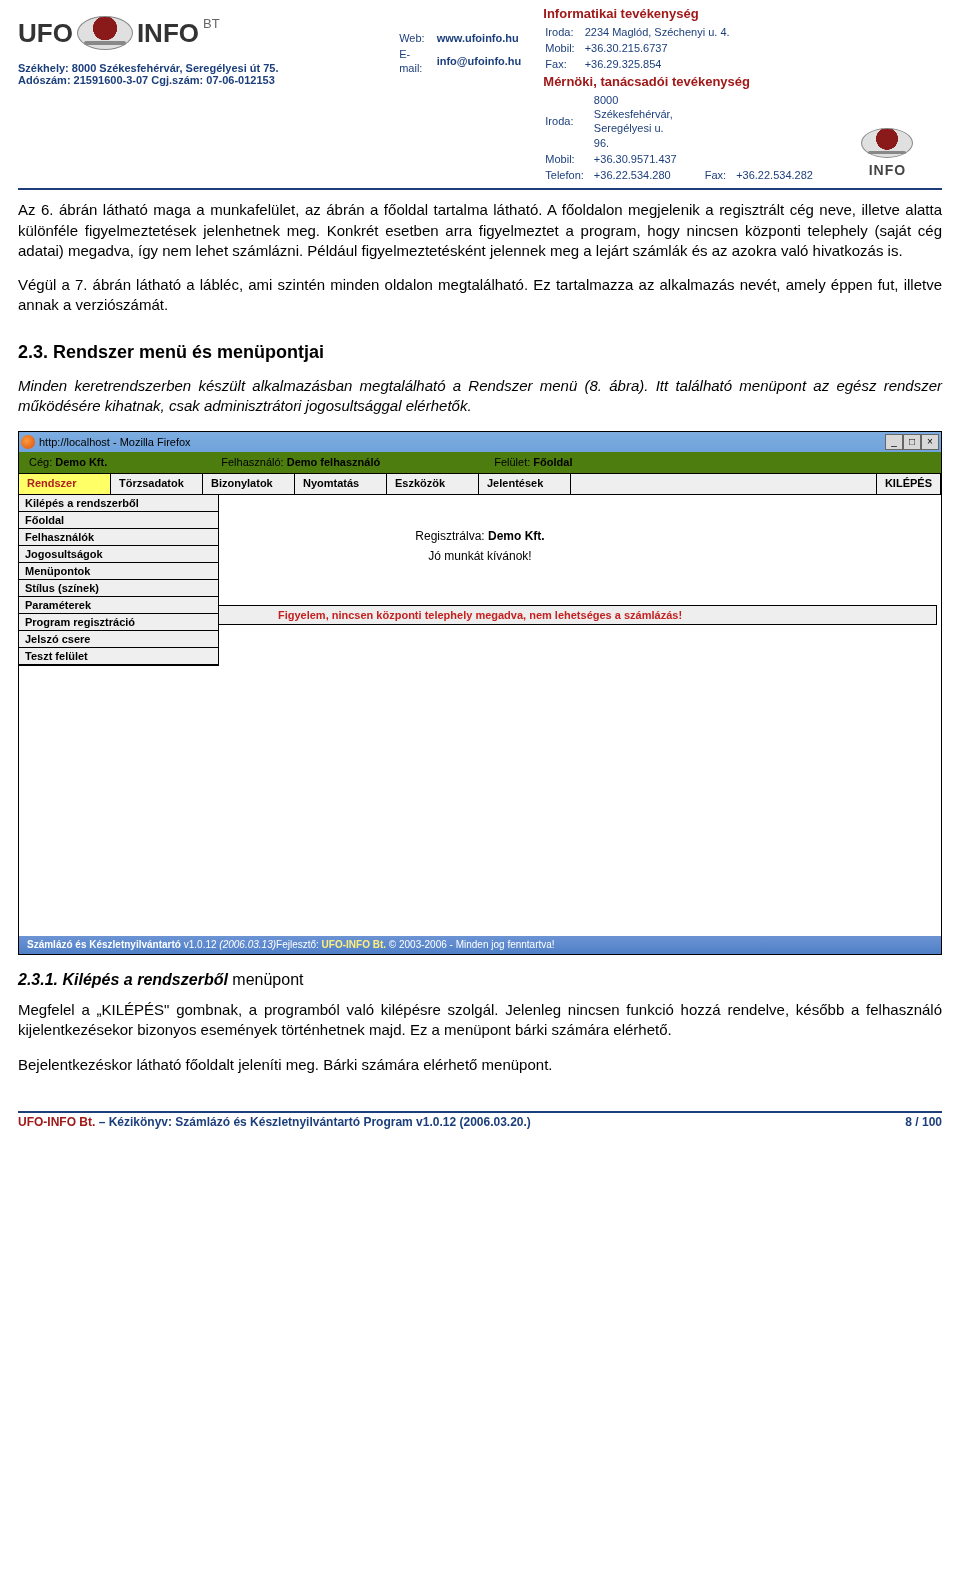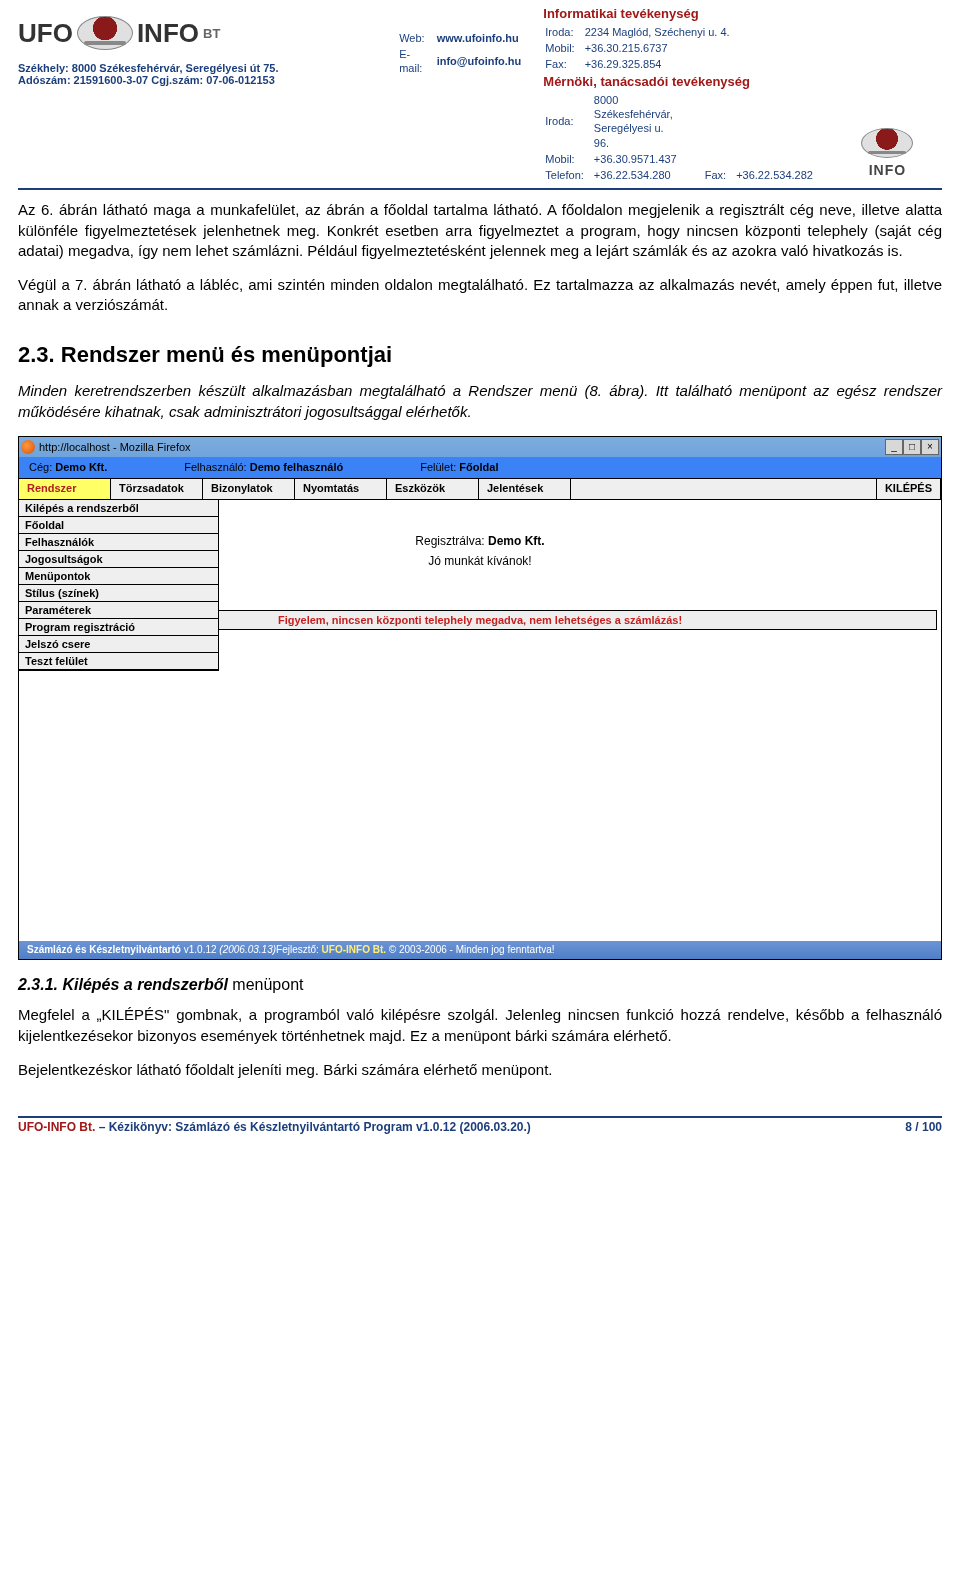--- a/index.html
+++ b/index.html
@@ -19,21 +19,21 @@
   .logo-ufo { font-family: Arial, sans-serif; font-weight: 900; font-size: 26px; color: #333; letter-spacing: 0; }
   .disk {
     width: 56px; height: 34px; border-radius: 50%; background: radial-gradient(circle at 50% 35%, #8a1a1a 35%, #e0e0e0 36%);
     display: inline-flex; align-items: center; justify-content: center; margin: 0 4px; border: 1px solid #888;
     position: relative;
   }
   .disk::after{
     content:""; position:absolute; bottom:4px; left:6px; right:6px; height:4px; border-radius:2px; background:#888;
   }
   .logo-info { font-family: Arial, sans-serif; font-weight: 900; font-size: 26px; color: #333; }
-  .logo-bt { font-family: Arial, sans-serif; font-weight: 700; font-size: 13px; color: #666; margin-left:4px; align-self:flex-start; margin-top:20px;}
+  .logo-bt { font-family: Arial, sans-serif; font-weight: 400; font-size: 13px; color: #666; margin-left:4px; align-self:flex-start; margin-top:10px;}
   .small-line { font-size: 11px; font-weight: bold; color: #1c3f7c; margin-top: 2px; }
   .reg-line { font-size: 11px; font-weight: bold; color: #1c3f7c; }
   .contact-block { font-size: 11px; color: #1c3f7c; line-height: 1.25; margin-top:24px; }
   .contact-block td { padding-right: 10px; }
   .contact-block .label { font-weight: normal; }
   .contact-block .val { font-weight: bold; }
 
   .header-mid { font-size: 11px; line-height: 1.3; color: #1c3f7c; width:320px; }
   .section-title { color: #a01818; font-weight: bold; font-size: 13px; }
   .header-mid table td { padding-right: 8px; }
@@ -47,41 +47,41 @@
   }
   .disk-sm::after{ content:""; position:absolute; bottom:3px; left:6px; right:6px; height:3px; border-radius:2px; background:#888; }
   .info-word { font-family: Arial; font-weight:900; font-size:14px; color:#444; letter-spacing:1px;}
 
   hr.hrule { border: none; border-top: 2px solid #1c3f7c; margin-top: 4px; }
 
   
   .body-text { font-family: Verdana, sans-serif; font-size: 15px; line-height: 1.35; text-align: justify; margin-top: 10px; }
   .body-text p { margin-bottom: 14px; }
   .italic { font-style: italic; }
-  .h2 { font-family: Verdana, sans-serif; font-size: 22px; font-weight: bold; margin: 24px 0 12px 0; }
+  .h2 { font-family: Verdana, sans-serif; font-size: 18px; font-weight: bold; margin: 24px 0 12px 0; }
   .h3 { font-size: 16px; font-weight: bold; font-style: italic; margin: 14px 0 10px 0; }
   .h3 .nonit { font-style: normal; font-weight: normal; }
 
   
   .screenshot {
     border: 1px solid #000; margin-top: 6px; background:#fff; font-family: Tahoma, sans-serif; font-size: 11px;
     position: relative; height: 524px;
   }
   .titlebar {
     background: linear-gradient(#7dade0,#6fa3db);
     height: 20px; display:flex; align-items:center; justify-content:space-between; padding:0 2px;
     font-size:11px; color:#000;
   }
   .titlebar-left { display:flex; align-items:center; gap:4px; }
   .ff-ico { width:14px; height:14px; border-radius:50%; background: radial-gradient(circle at 40% 40%, #ff9a3b, #d84e10); }
   .win-btns { display:flex; gap:0;}
   .win-btn { width:18px; height:16px; border:1px solid #666; background:#d8d8d8; display:inline-flex; align-items:center; justify-content:center; font-size:10px; font-family:Arial;}
   .statusbar {
     height: 22px; border-bottom: 1px solid #000; display:flex; align-items:center; padding: 0 10px;
-    background: #3b82f6; font-size:11px; justify-content: flex-start; gap: 77px;
+    background: #4d7c0f; font-size:11px; justify-content: flex-start; gap: 114px;
   }
   .menubar {
     height: 21px; border-bottom: 1px solid #000; display:flex; align-items:stretch; background:#efefef;
   }
   .menuitem {
     border: 1px solid #000; border-top:none; border-bottom:none; border-left:none;
     padding: 3px 8px; font-size:11px; font-weight:bold; min-width:92px;
     border-right: 1px solid #000;
   }
   .menuitem.first { border-left:none; }

